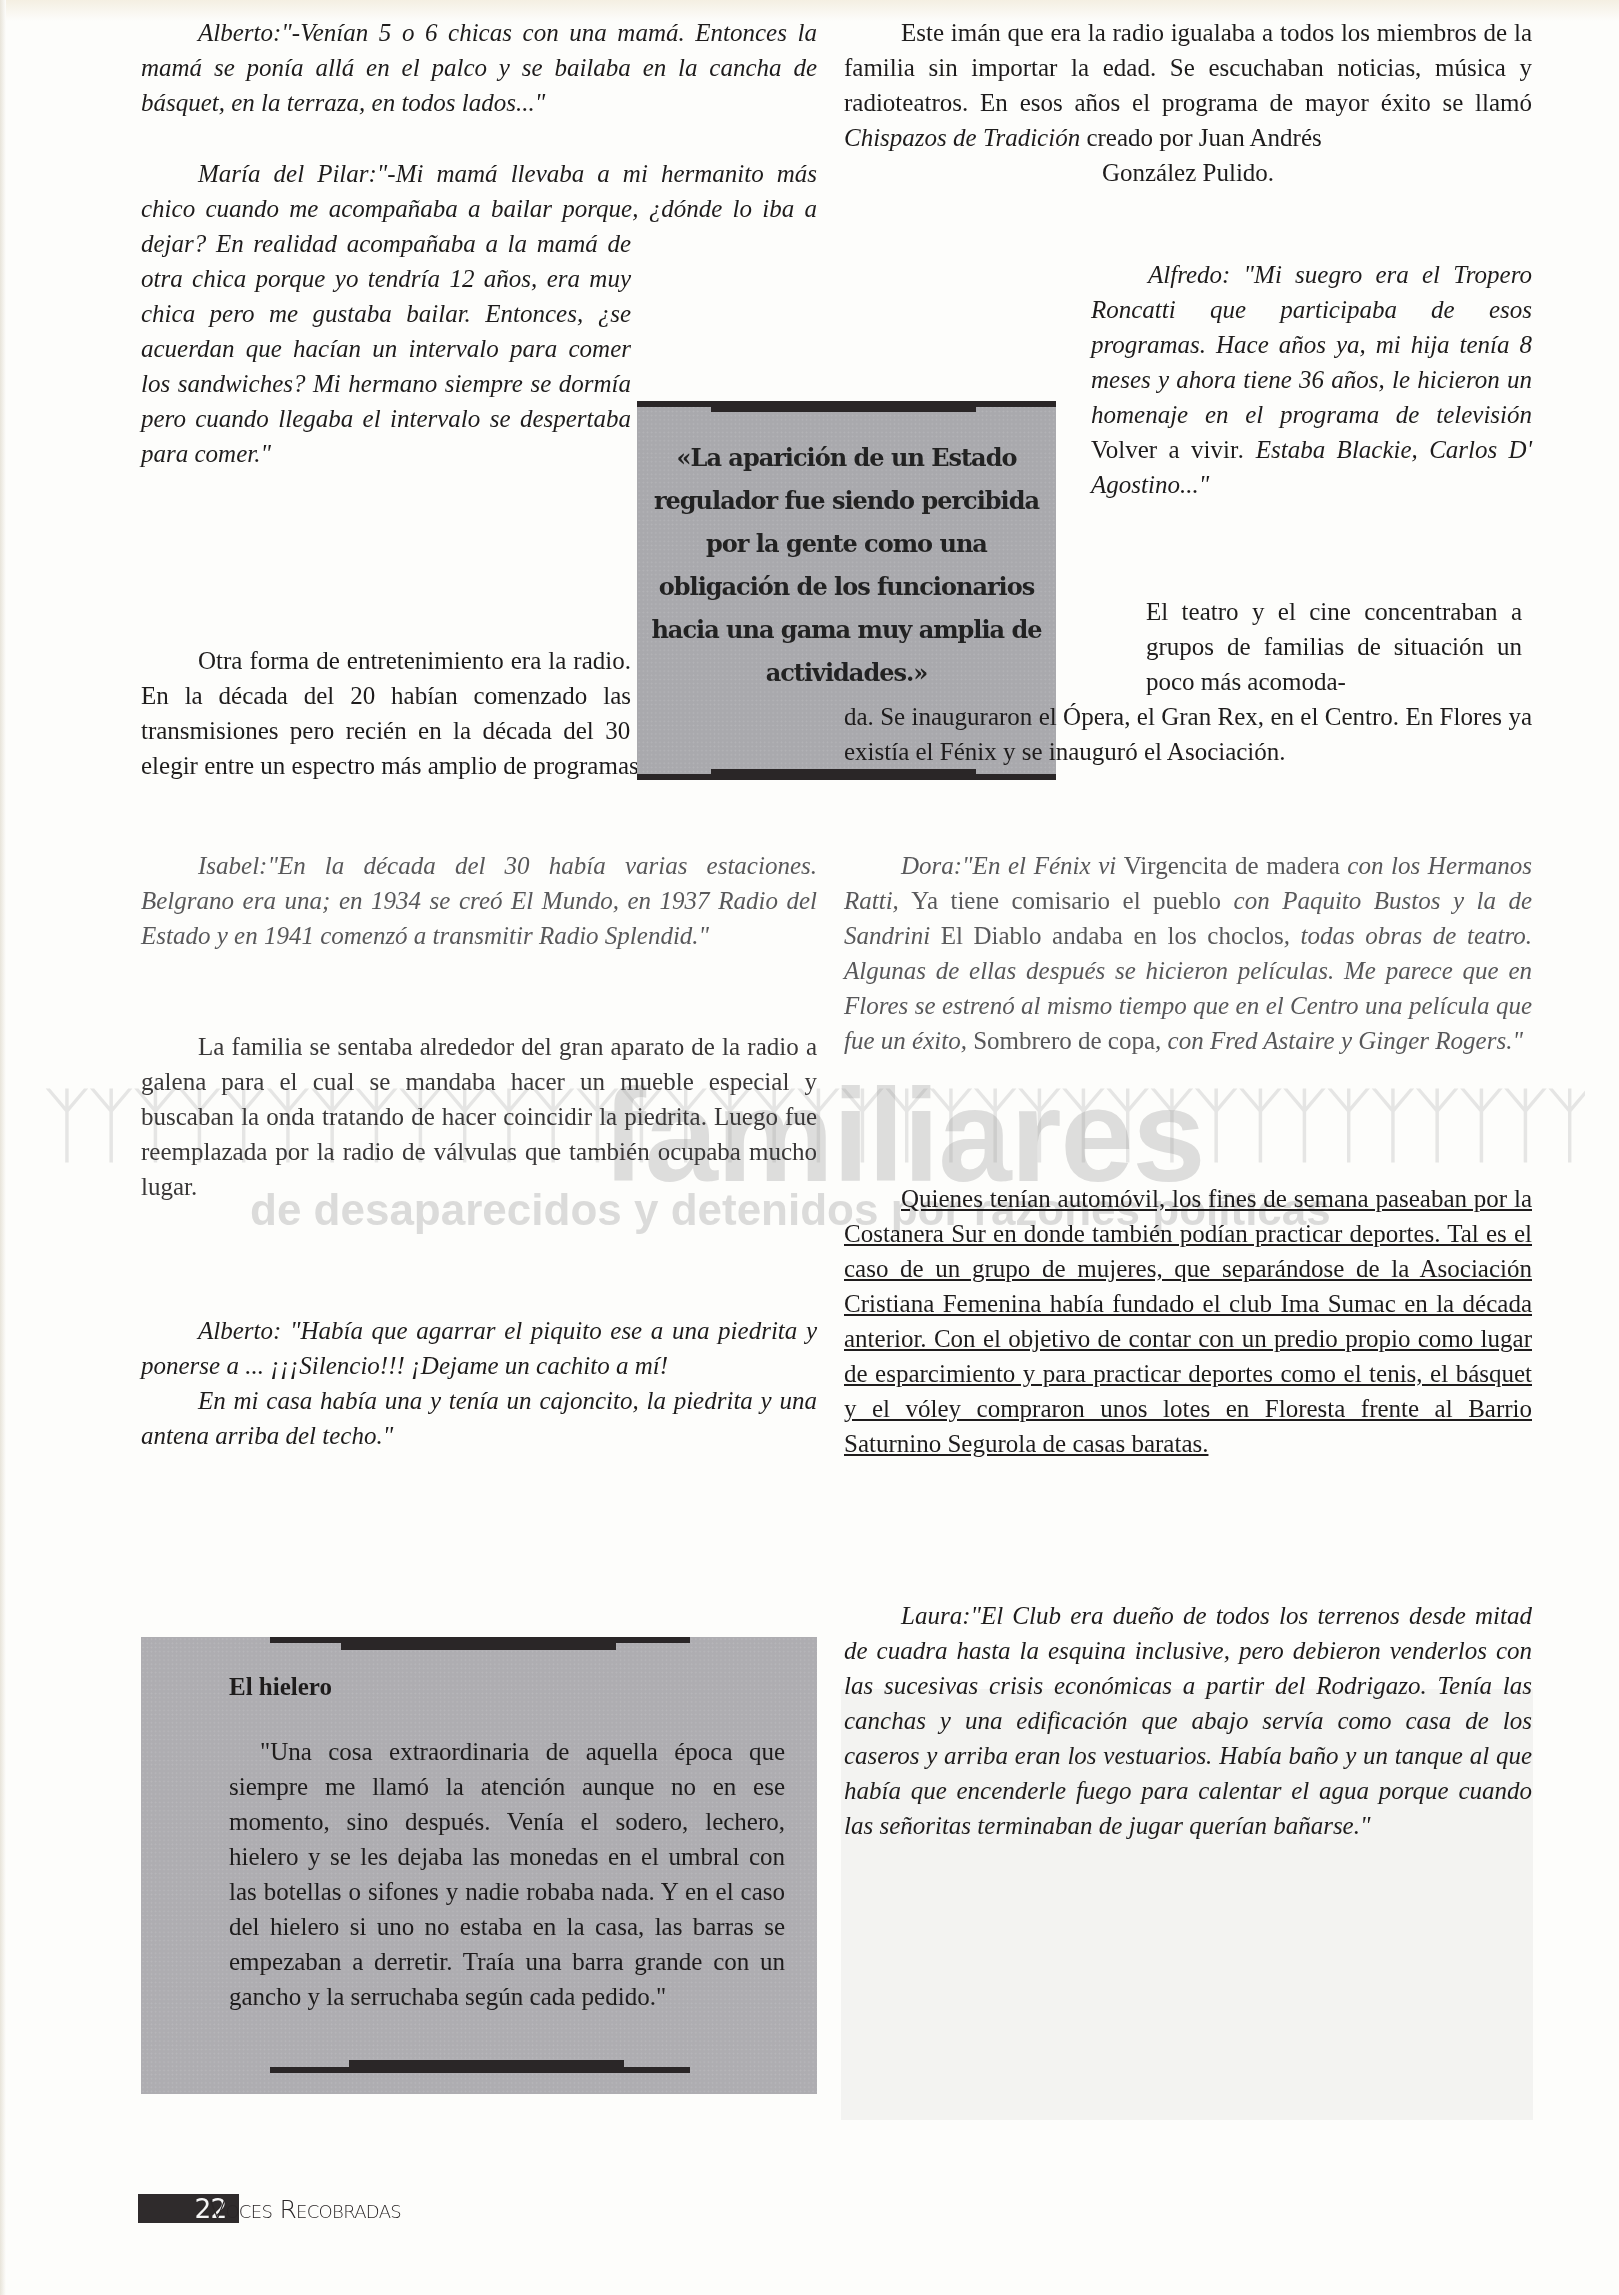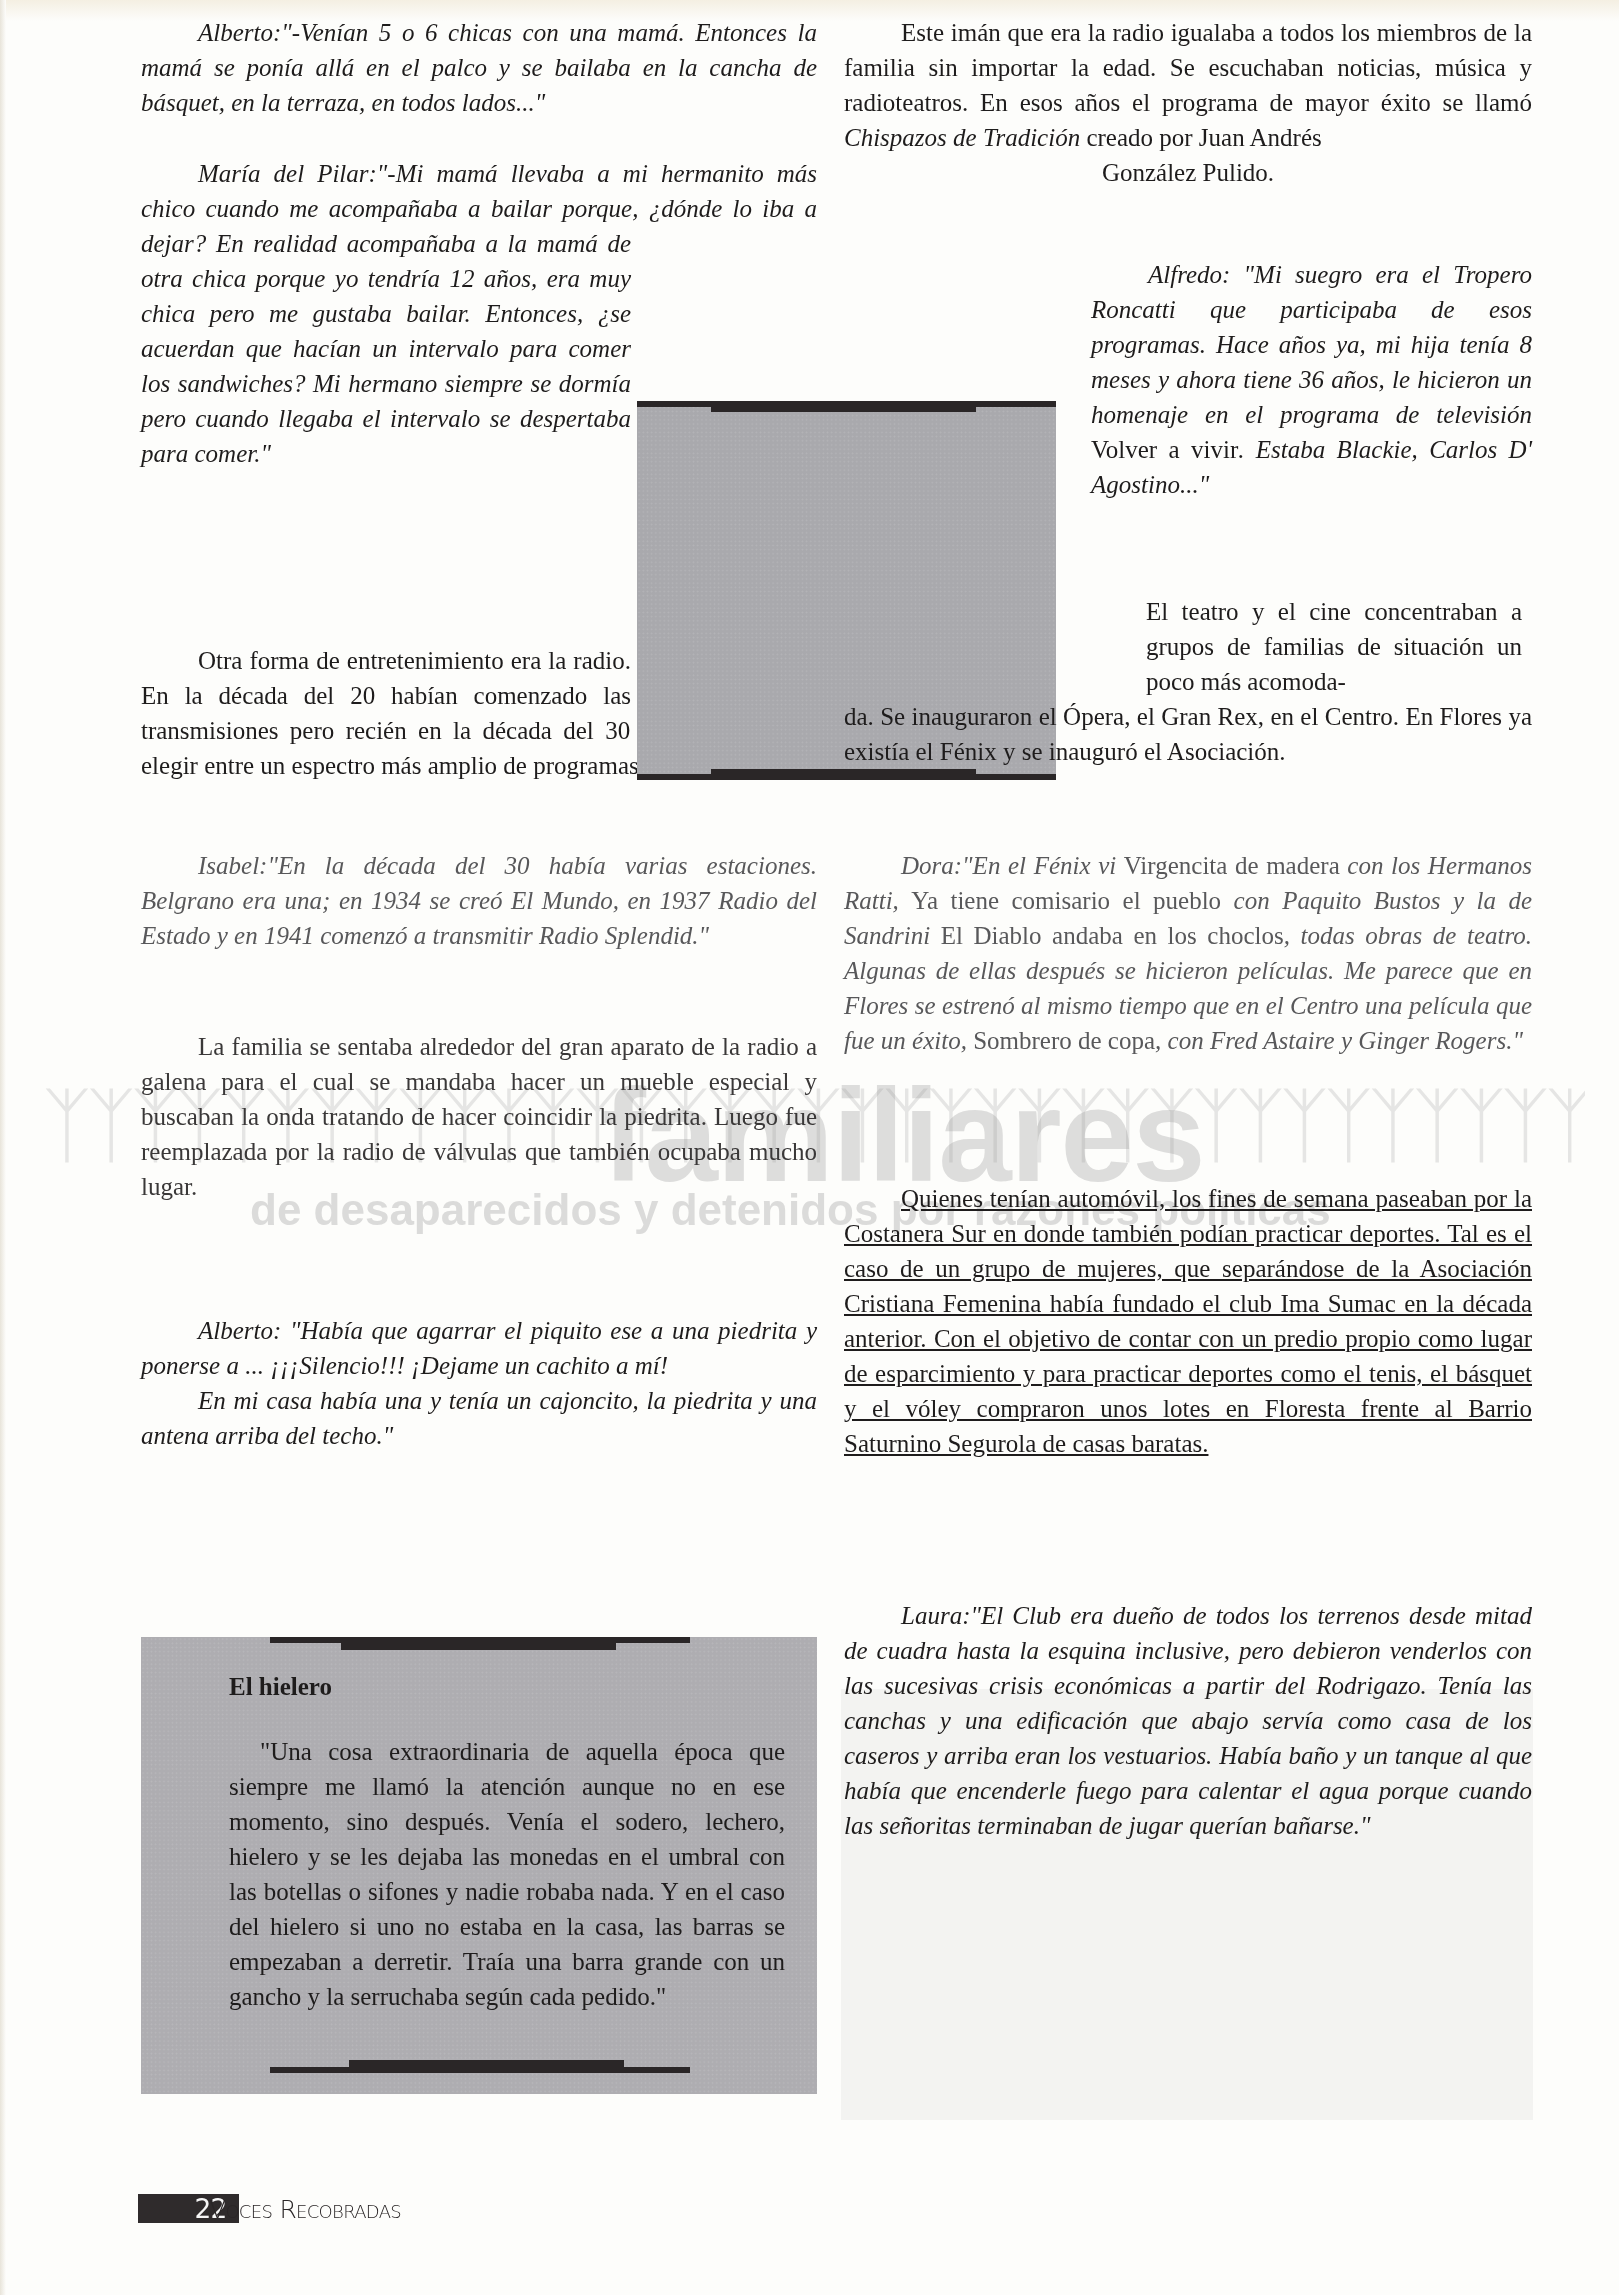--- a/index.html
+++ b/index.html
@@ -112,20 +112,21 @@
   </div>
   <div class="block" style="top:1313px; width:676px;">
     <p class="p it">Alberto: "Había que agarrar el piquito ese a una piedrita y ponerse a ... ¡¡¡Silencio!!! ¡Dejame un cachito a mí!</p>
     <p class="p it">En mi casa había una y tenía un cajoncito, la piedrita y una antena arriba del techo."</p>
   </div>
 </div>
 
 <div class="pullquote">
   <div class="pq-bar-top"></div>
   <div class="pq-bar-top-inner"></div>
+  <div class="pq-text">«La aparición de un Estado regulador fue siendo percibida por la gente como una obligación de los funcionarios hacia una gama muy amplia de actividades.»</div>
   <div class="pq-bar-bot"></div>
   <div class="pq-bar-bot-inner"></div>
 </div>
 
 <div class="sidebox">
   <div class="sb-bar-top"></div>
   <div class="sb-bar-top-inner"></div>
   <div class="sb-title">El hielero</div>
   <div class="sb-body">
     <p>"Una cosa extraordinaria de aquella época que siempre me llamó la atención aunque no en ese momento, sino después. Venía el sodero, lechero, hielero y se les dejaba las monedas en el umbral con las botellas o sifones y nadie robaba nada. Y en el caso del hielero si uno no estaba en la casa, las barras se empezaban a derretir. Traía una barra grande con un gancho y la serruchaba según cada pedido."</p>

